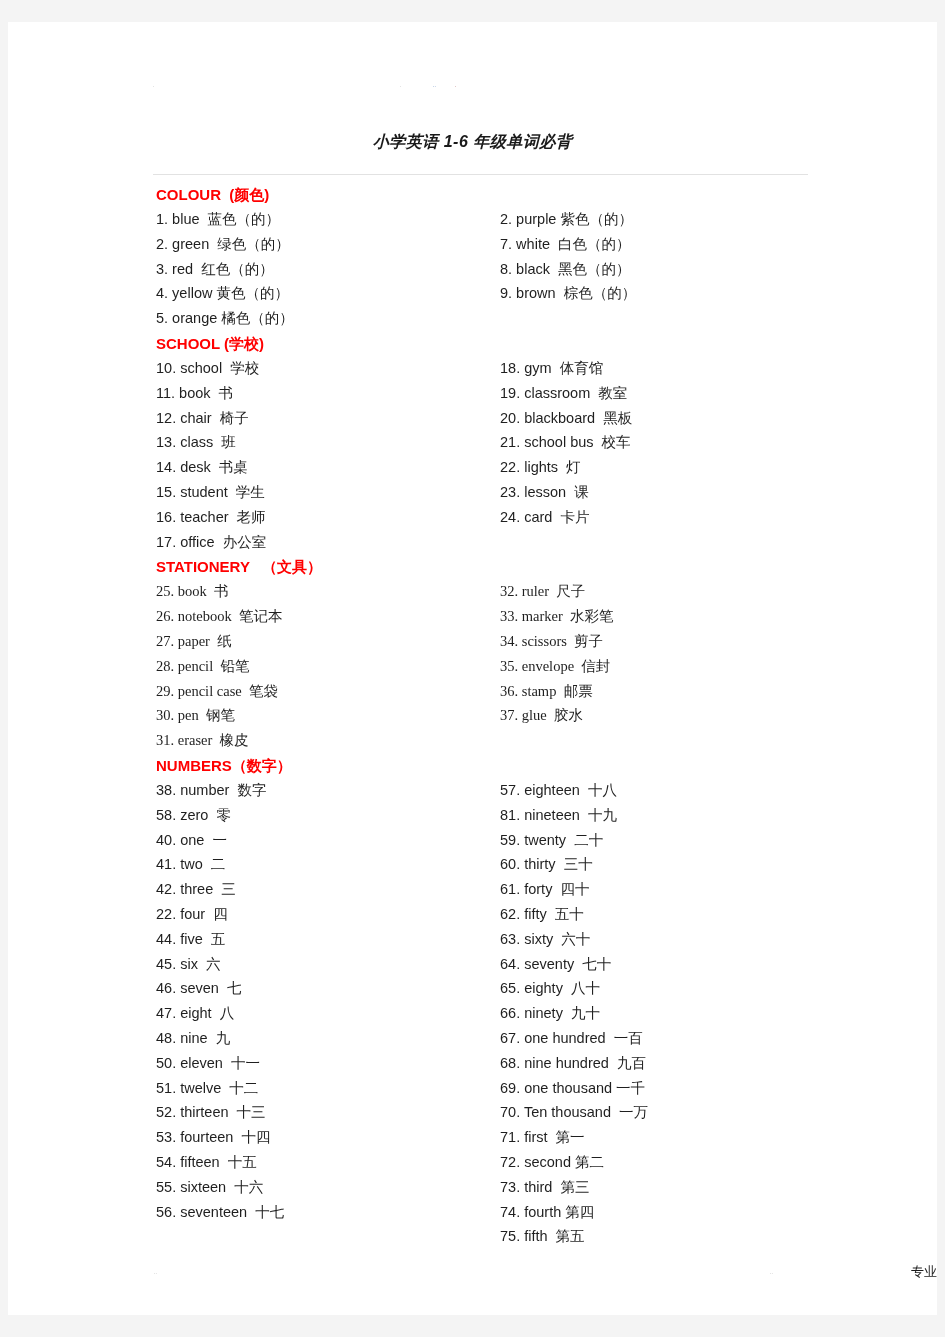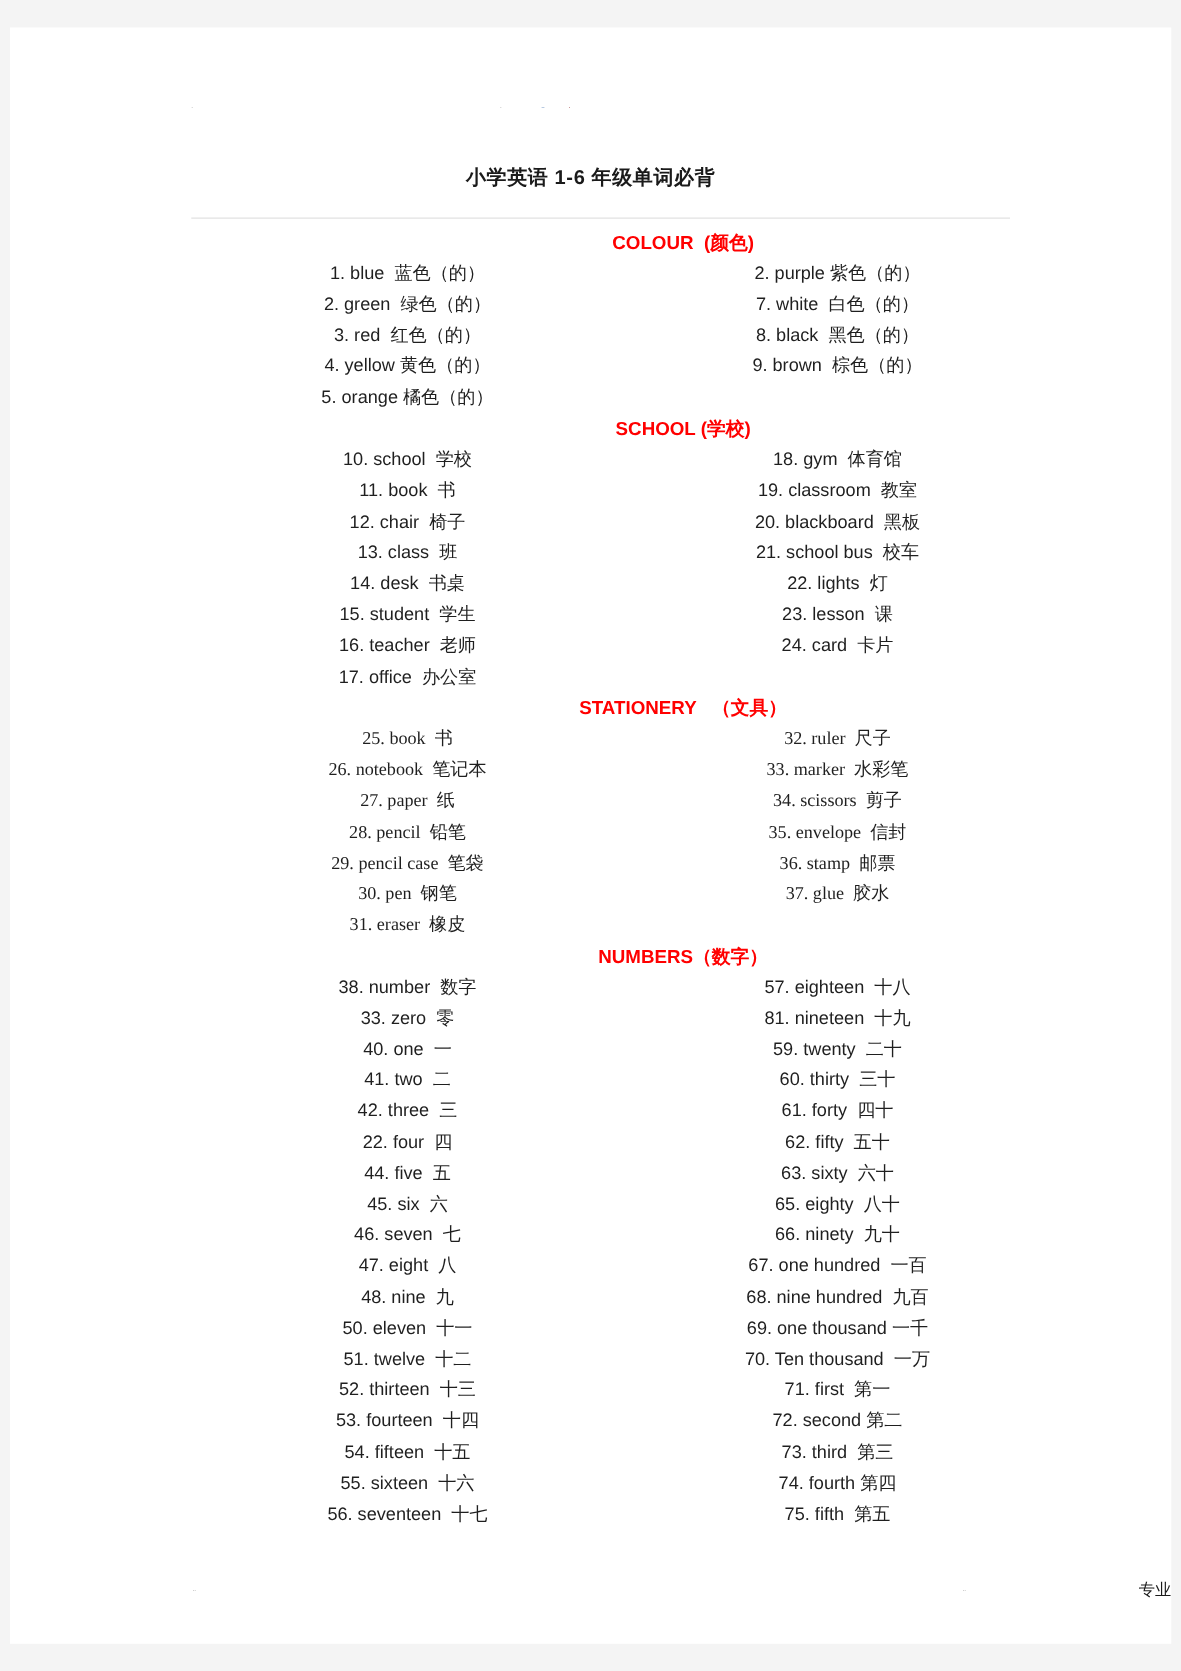--- a/index.html
+++ b/index.html
@@ -45,36 +45,36 @@
   .doc-title {
     position: absolute;
     top: 110px;
     left: 0;
     width: 100%;
     text-align: center;
     font-size: 16px;
     font-weight: bold;
     color: #1a1a1a;
     letter-spacing: 0.5px;
+    font-style: italic;
   }
   .rule {
     position: absolute;
     top: 152px;
     left: 145px;
     width: 655px;
     height: 1px;
     background: #e2e2e2;
   }
 
   .content {
     position: absolute;
     top: 160px;
     left: 0;
     width: 100%;
-    text-align: center;
   }
 
   .section { position: relative; }
 
   .sec-head {
     font-size: 15px;
     font-weight: bold;
     color: #ff0000;
     padding-left: 148px;
     line-height: 25px;
@@ -201,21 +201,21 @@
             <div class="entry">36. stamp  邮票</div>
             <div class="entry">37. glue  胶水</div>
           </div>
         </div>
       </div>
       <div class="section">
         <div class="sec-head">NUMBERS（数字）</div>
         <div class="cols" style="height: 471.2px;">
           <div class="col col-left">
             <div class="entry">38. number  数字</div>
-            <div class="entry">33. zero  零</div>
+            <div class="entry">58. zero  零</div>
             <div class="entry">40. one  一</div>
             <div class="entry">41. two  二</div>
             <div class="entry">42. three  三</div>
             <div class="entry">22. four  四</div>
             <div class="entry">44. five  五</div>
             <div class="entry">45. six  六</div>
             <div class="entry">46. seven  七</div>
             <div class="entry">47. eight  八</div>
             <div class="entry">48. nine  九</div>
             <div class="entry">50. eleven  十一</div>
@@ -227,20 +227,21 @@
             <div class="entry">56. seventeen  十七</div>
           </div>
           <div class="col col-right">
             <div class="entry">57. eighteen  十八</div>
             <div class="entry">81. nineteen  十九</div>
             <div class="entry">59. twenty  二十</div>
             <div class="entry">60. thirty  三十</div>
             <div class="entry">61. forty  四十</div>
             <div class="entry">62. fifty  五十</div>
             <div class="entry">63. sixty  六十</div>
+            <div class="entry">64. seventy  七十</div>
             <div class="entry">65. eighty  八十</div>
             <div class="entry">66. ninety  九十</div>
             <div class="entry">67. one hundred  一百</div>
             <div class="entry">68. nine hundred  九百</div>
             <div class="entry">69. one thousand 一千</div>
             <div class="entry">70. Ten thousand  一万</div>
             <div class="entry">71. first  第一</div>
             <div class="entry">72. second 第二</div>
             <div class="entry">73. third  第三</div>
             <div class="entry">74. fourth 第四</div>

